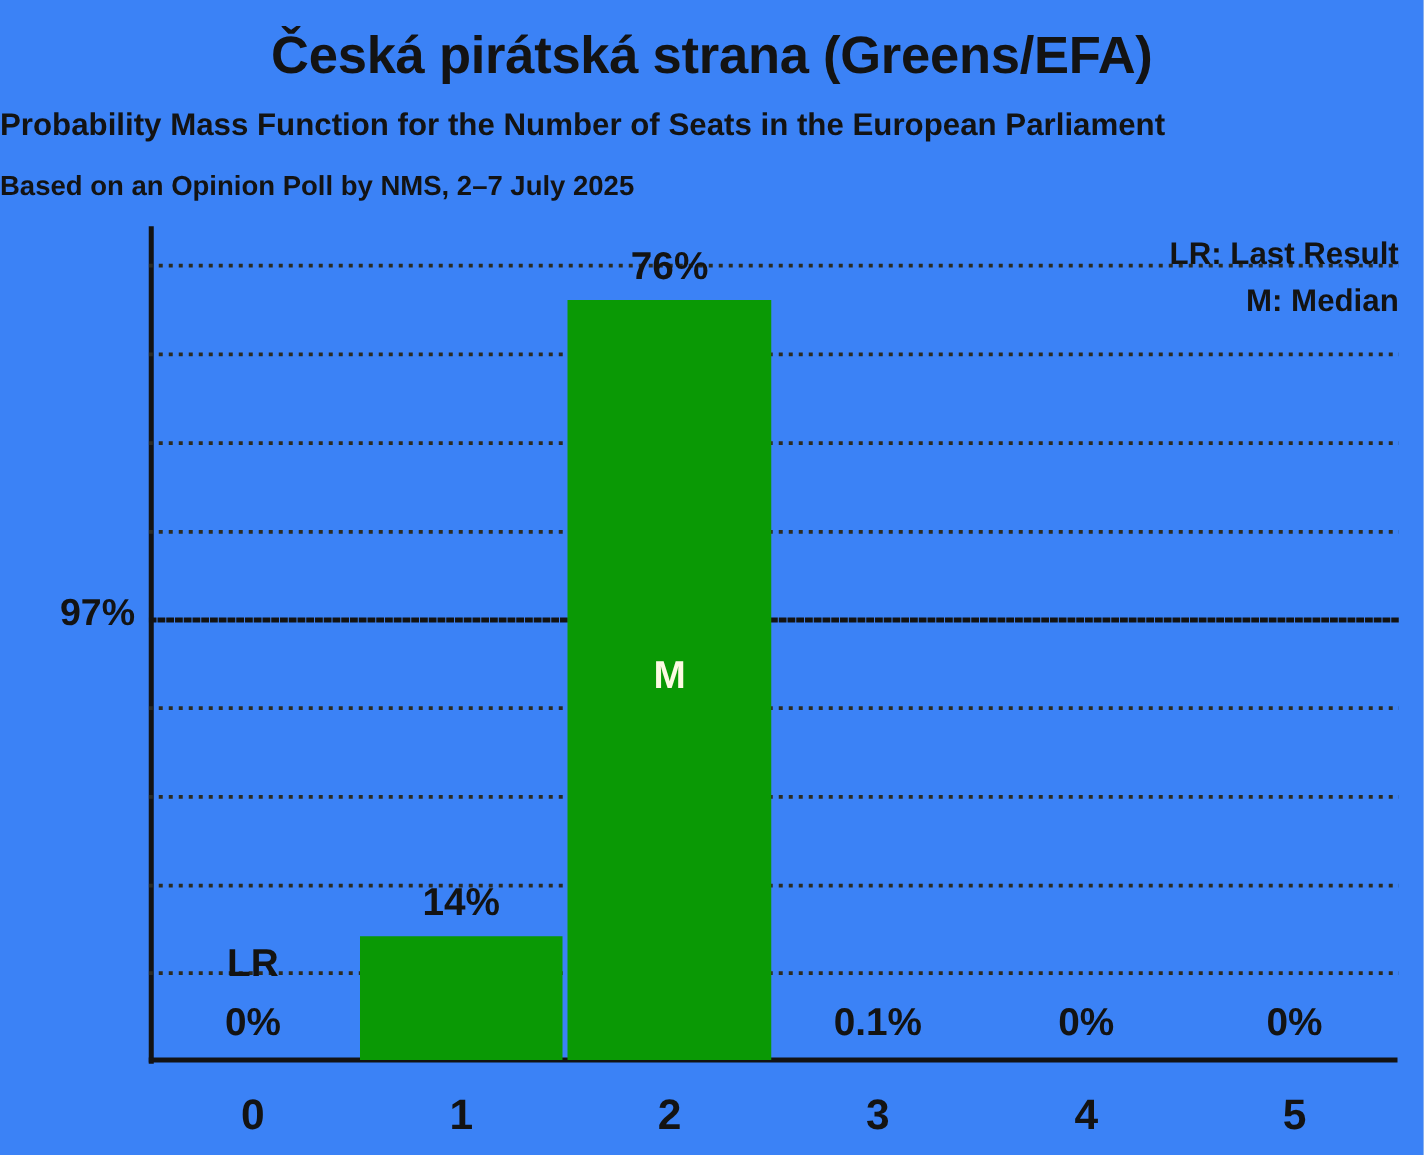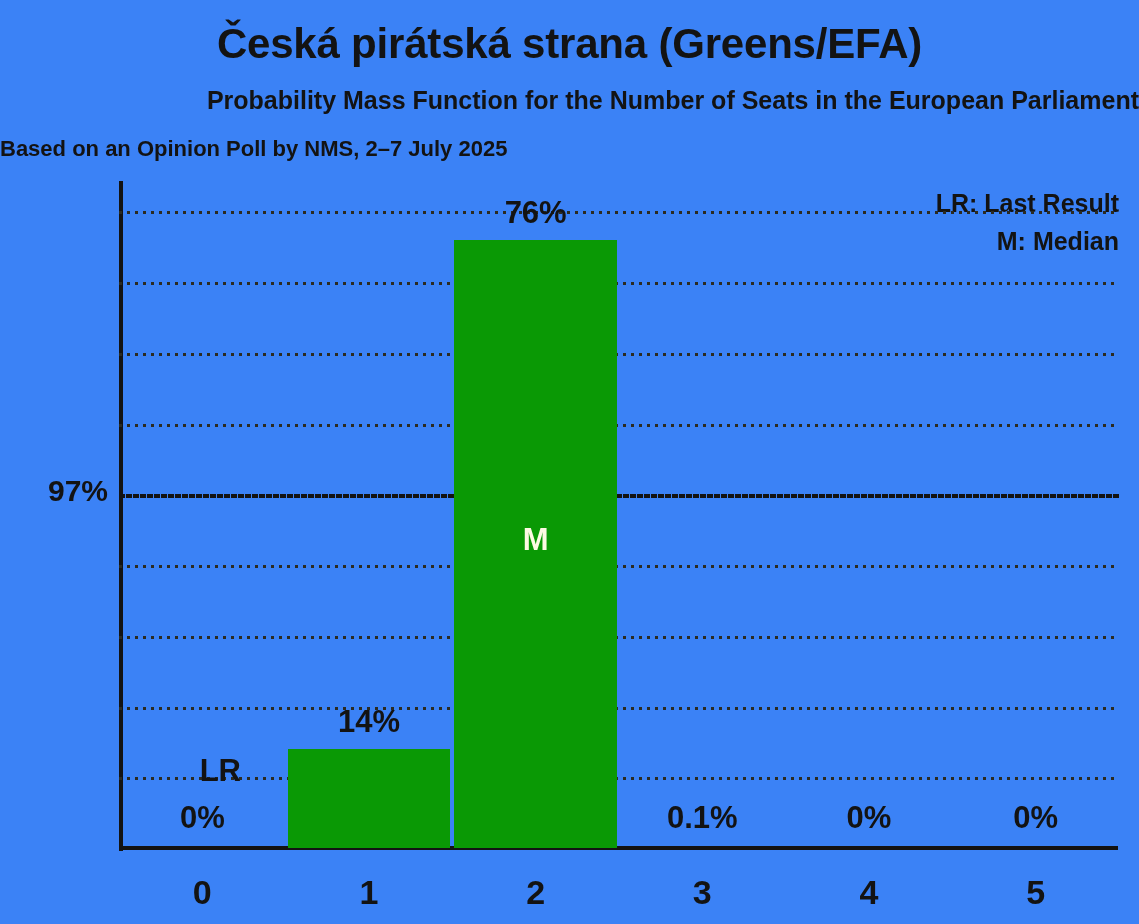--- a/index.html
+++ b/index.html
@@ -29,21 +29,21 @@
     font-size: 42px;
     font-weight: bold;
     letter-spacing: -0.2px;
     white-space: nowrap;
   }
   #chart-subtitle {
     position: absolute;
     left: 0;
     top: 86px;
     width: 1139px;
-    text-align: right;
+    text-align: left;
     font-size: 25px;
     font-weight: bold;
     white-space: nowrap;
   }
   #chart-source {
     position: absolute;
     left: 0;
     top: 136px;
     width: 1139px;
     text-align: left;
@@ -204,17 +204,17 @@
       <div class="value-label" style="width: 166.667px; left: 285.667px; top: 703.976px;">14%</div>
       <div class="tick-label" style="width: 166.667px; left: 285.667px; top: 873px;">1</div>
       <div class="value-label" style="width: 166.667px; left: 452.333px; top: 194.707px;">76%</div>
       <div class="tick-label" style="width: 166.667px; left: 452.333px; top: 873px;">2</div>
       <div class="value-label" style="width: 166.667px; left: 619px; top: 800px;">0.1%</div>
       <div class="tick-label" style="width: 166.667px; left: 619px; top: 873px;">3</div>
       <div class="value-label" style="width: 166.667px; left: 785.667px; top: 800px;">0%</div>
       <div class="tick-label" style="width: 166.667px; left: 785.667px; top: 873px;">4</div>
       <div class="value-label" style="width: 166.667px; left: 952.333px; top: 800px;">0%</div>
       <div class="tick-label" style="width: 166.667px; left: 952.333px; top: 873px;">5</div>
-      <div class="marker-label" style="width: 166.667px; left: 119px; top: 753px; padding-left: 18px;">LR</div>
+      <div class="marker-label" style="width: 166.667px; left: 119px; top: 753px;">LR</div>
       <div class="marker-label on-bar" style="width: 166.667px; left: 452.333px; top: 521.854px;">M</div>
     </div>
 
 </div>
 
 </body></html>

